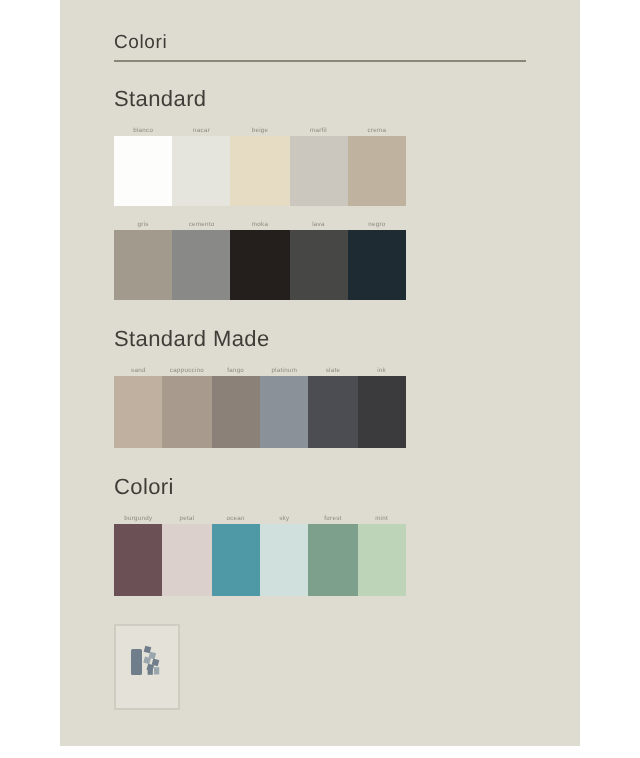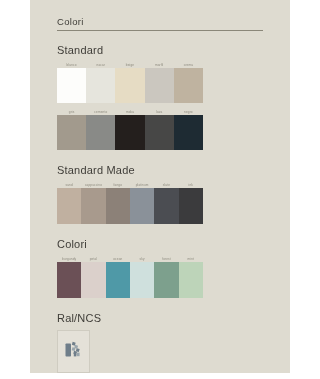--- a/index.html
+++ b/index.html
@@ -206,21 +206,20 @@
           <div class="swatch-chip tall" style="background: rgb(125, 160, 141);"></div>
         </div>
         <div class="swatch">
           <div class="swatch-label">mint</div>
           <div class="swatch-chip tall" style="background: rgb(189, 212, 185);"></div>
         </div>
       </div>
     </div>
 
     <div class="group">
-      <div class="group-title">Ral/NCS</div>
 
       <div class="ral-card" style="background: rgb(228, 225, 216);">
         <span class="ral-icon">
           <svg width="17" height="18" viewBox="0 0 17 18" xmlns="http://www.w3.org/2000/svg">
             <rect x="0.5" y="2.5" width="5.5" height="13" rx="0.8" fill="#6f7e8a"></rect>
             <rect x="7.2" y="1.2" width="3.1" height="3.1" transform="rotate(16 8.75 2.75)" fill="#6f7e8a"></rect>
             <rect x="9.6" y="4.2" width="3.1" height="3.1" transform="rotate(16 11.15 5.75)" fill="#9aa6ad"></rect>
             <rect x="7.0" y="6.6" width="3.1" height="3.1" transform="rotate(16 8.55 8.15)" fill="#9aa6ad"></rect>
             <rect x="11.2" y="7.6" width="3.1" height="3.1" transform="rotate(16 12.75 9.15)" fill="#6f7e8a"></rect>
             <rect x="8.6" y="10.2" width="3.1" height="3.1" transform="rotate(16 10.15 11.75)" fill="#6f7e8a"></rect>

